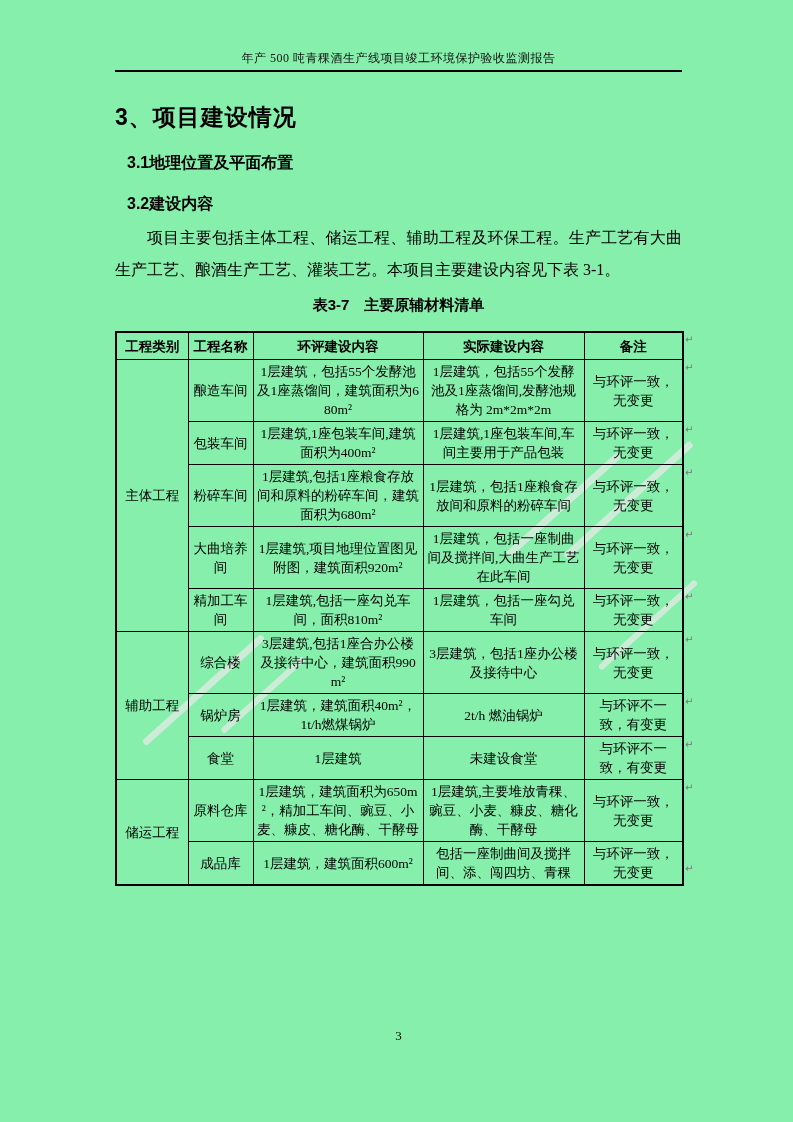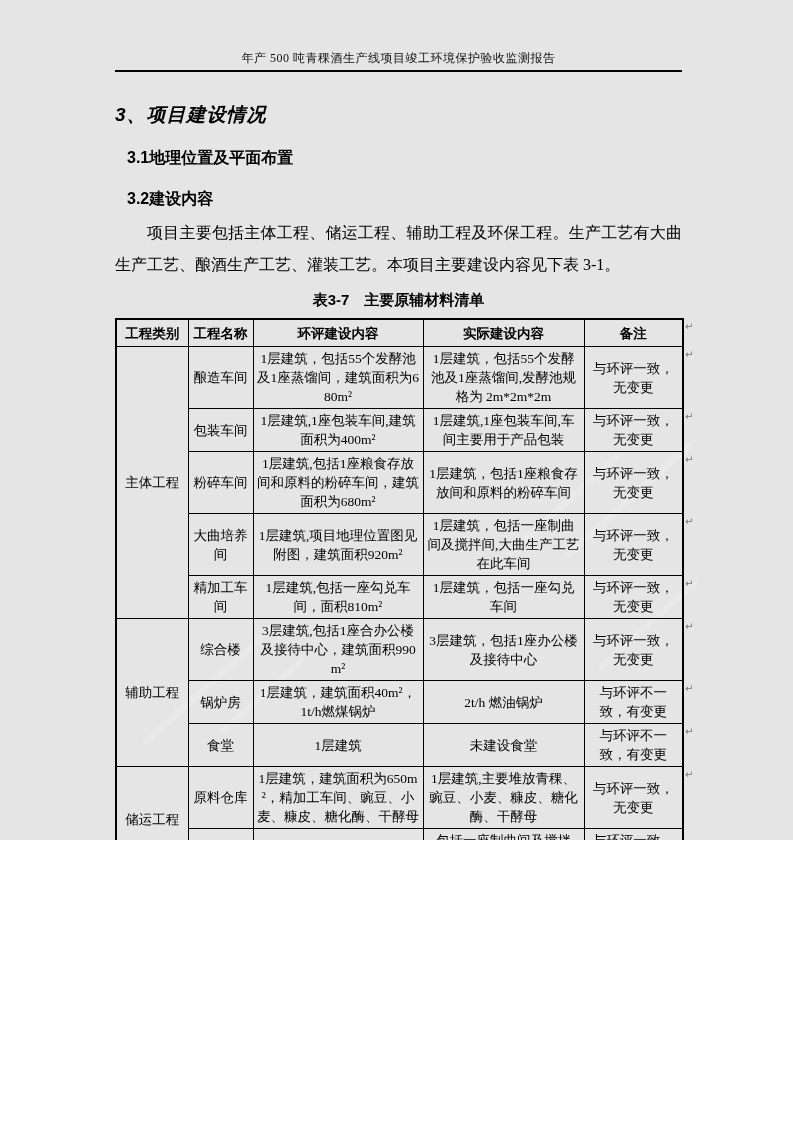--- a/index.html
+++ b/index.html
@@ -1,29 +1,29 @@
 <!DOCTYPE html>
 <html><head>
 <meta charset="utf-8">
 <style>
   html,body{margin:0;padding:0;background:#fff;}
-  .page{position:relative;width:793px;height:840px;background:#e5e5e5;overflow:hidden;
+  .page{position:relative;width:793px;height:1122px;background:#86efac;overflow:hidden;
         font-family:"Liberation Serif","DejaVu Serif",serif;color:#000;}
   .content{position:relative;margin-left:115px;width:567px;}
   .doc-header{padding-top:50px;text-align:center;font-size:12px;color:#111;letter-spacing:.5px;}
   .header-rule{margin-top:3px;border-bottom:2px solid #000;}
-  h1.sec{margin:30px 0 8px 0;font-size:19px;font-weight:bold;
-         font-family:"Liberation Sans","DejaVu Sans",sans-serif;letter-spacing:1px;font-style:italic;}
+  h1.sec{margin:30px 0 8px 0;font-size:23px;font-weight:bold;
+         font-family:"Liberation Sans","DejaVu Sans",sans-serif;letter-spacing:1px;}
   h2.sub{margin:20px 0 0 12px;font-size:16px;font-weight:bold;
          font-family:"Liberation Sans","DejaVu Sans",sans-serif;}
   p.body{margin:7px 0 0 0;font-size:16px;line-height:32px;text-indent:2em;
          text-align:justify;text-justify:inter-ideograph;}
   .table-caption{margin-top:10px;text-align:center;font-size:15px;font-weight:bold;
          font-family:"Liberation Sans","DejaVu Sans",sans-serif;}
-  .table-area{position:relative;margin-top:8px;}
+  .table-area{position:relative;margin-top:16px;}
   table.grid{border-collapse:collapse;width:567px;table-layout:fixed;
          border:2px solid #000;font-size:13.5px;}
   table.grid th,table.grid td{border:1px solid #000;padding:2px 3px;text-align:center;
          vertical-align:middle;line-height:19px;word-break:break-all;}
   table.grid th{font-weight:bold;height:22px;}
   td.cat{font-weight:normal;}
   .pmark{position:absolute;left:570px;font-size:10px;color:#777;line-height:10px;
          font-family:"DejaVu Sans",sans-serif;}
   .page-number{position:absolute;top:1028px;left:115px;width:567px;text-align:center;
          font-size:13px;}

